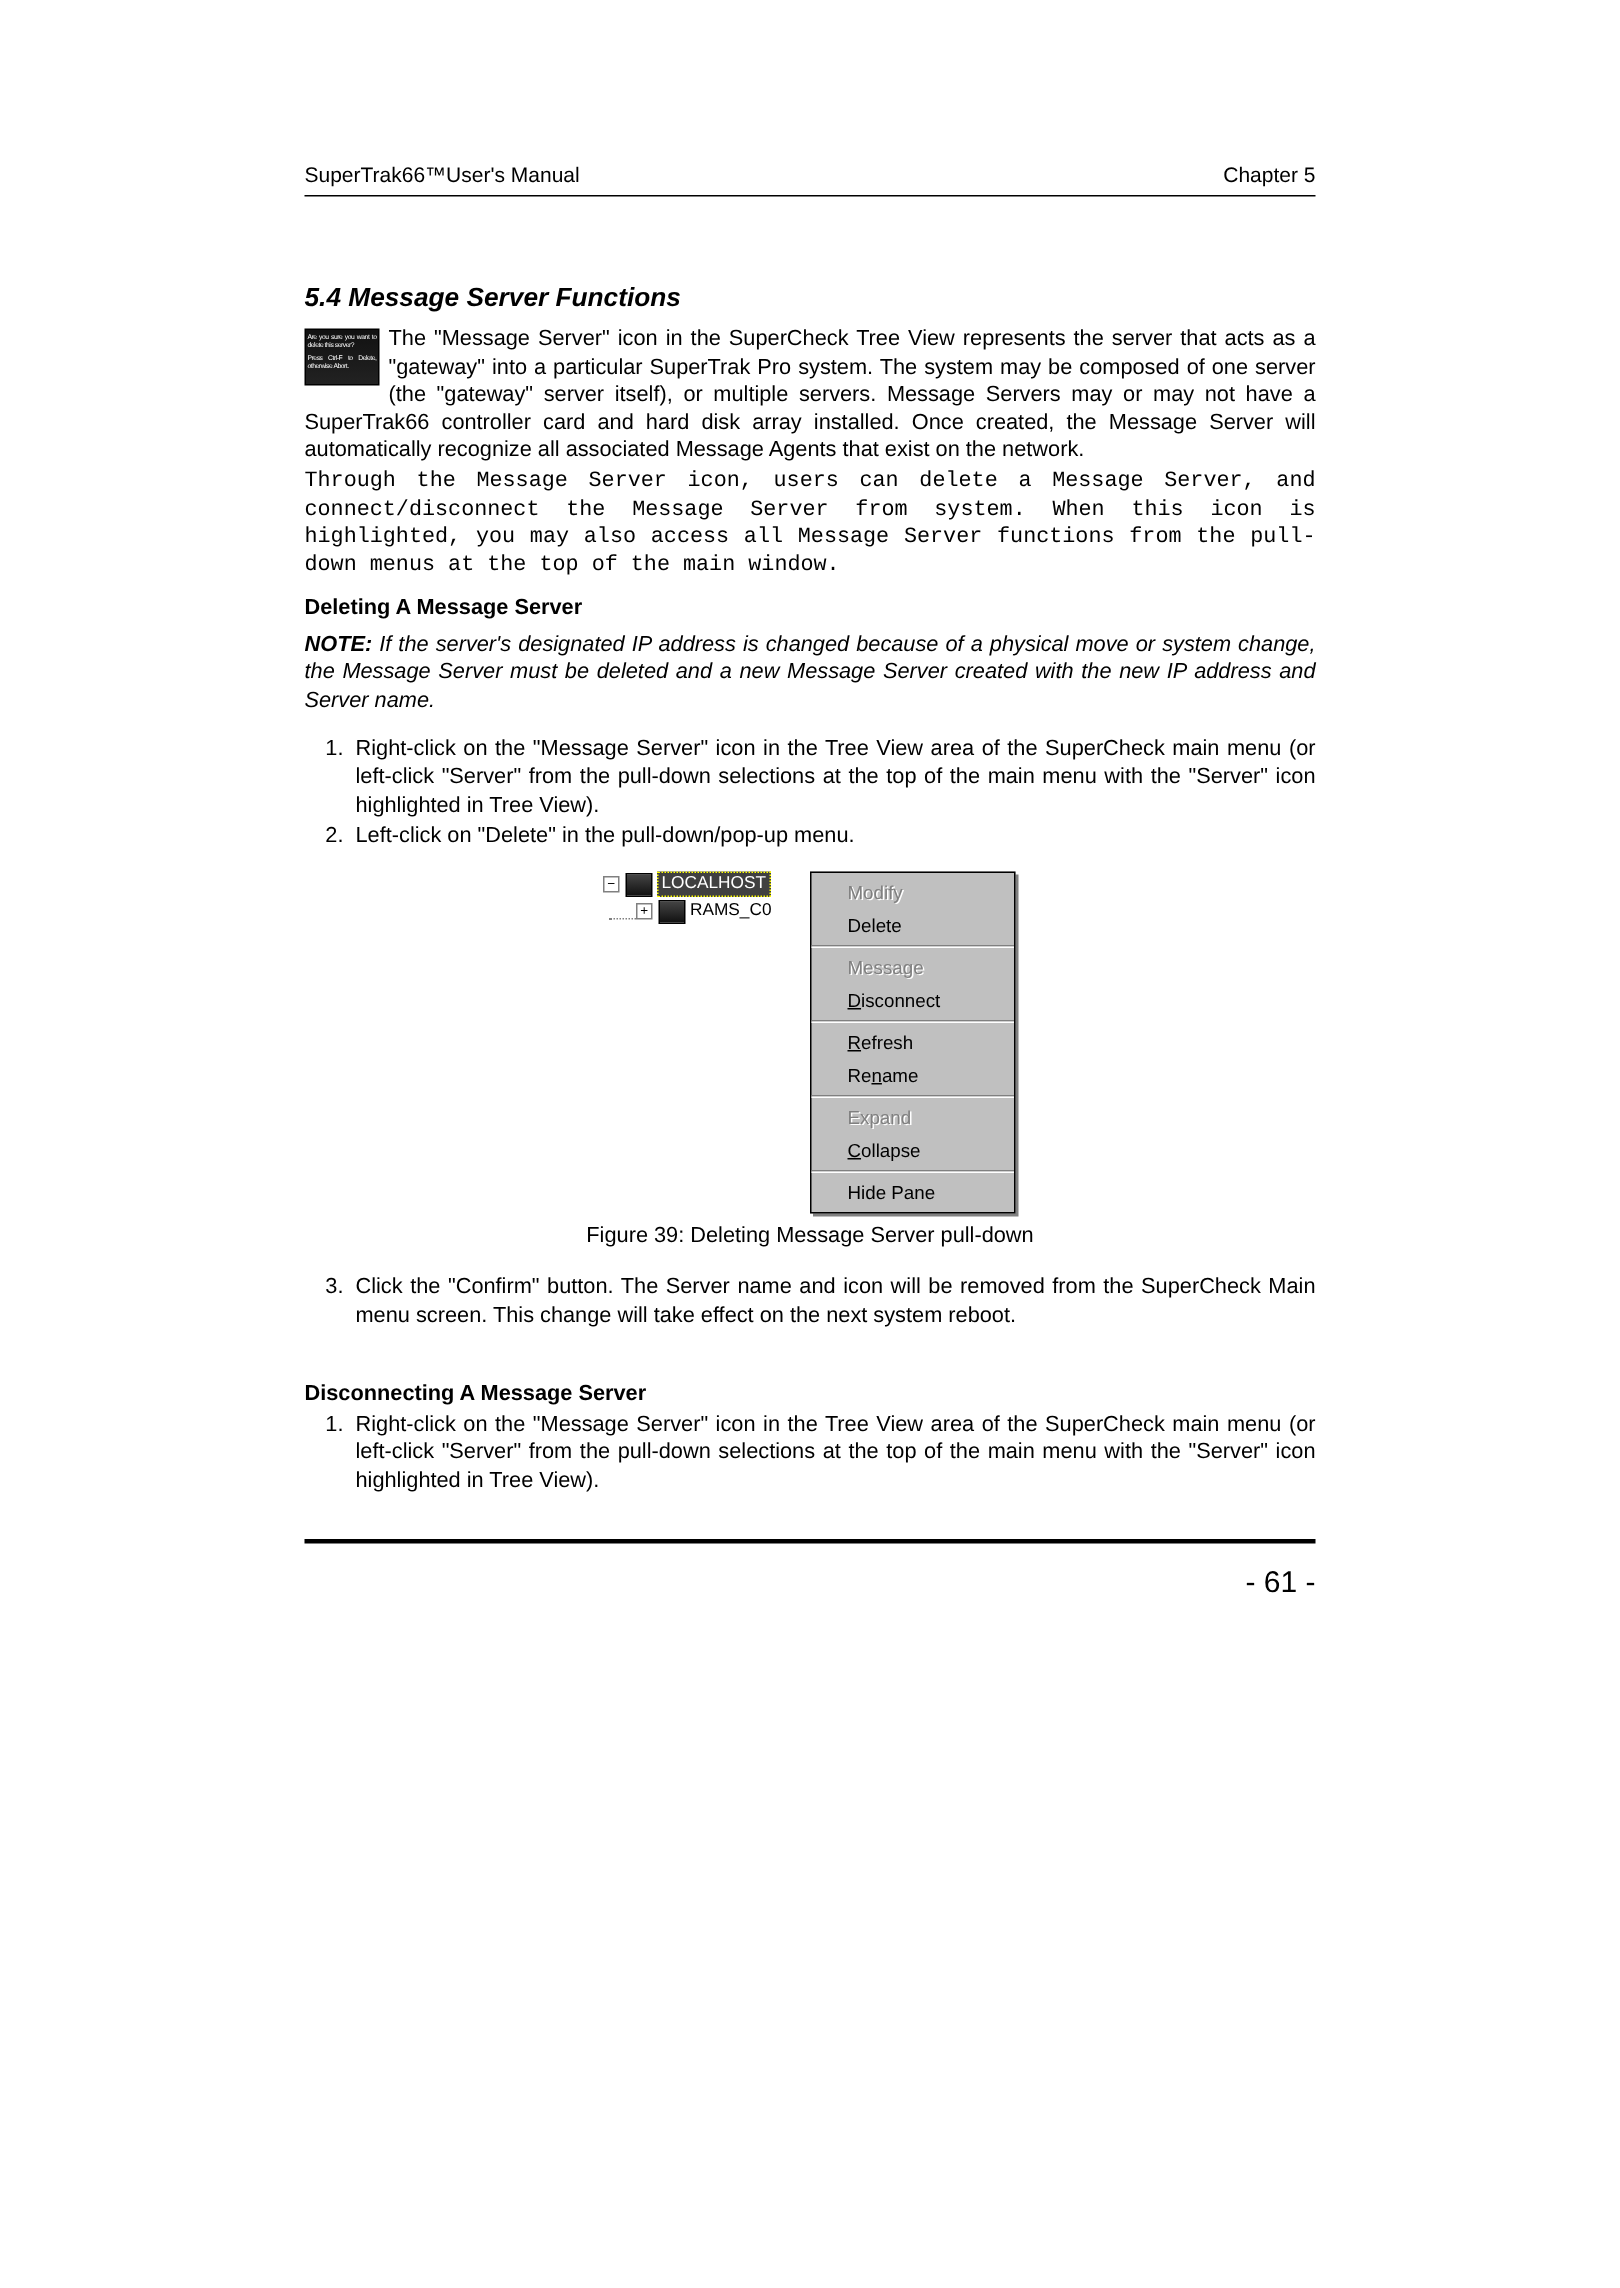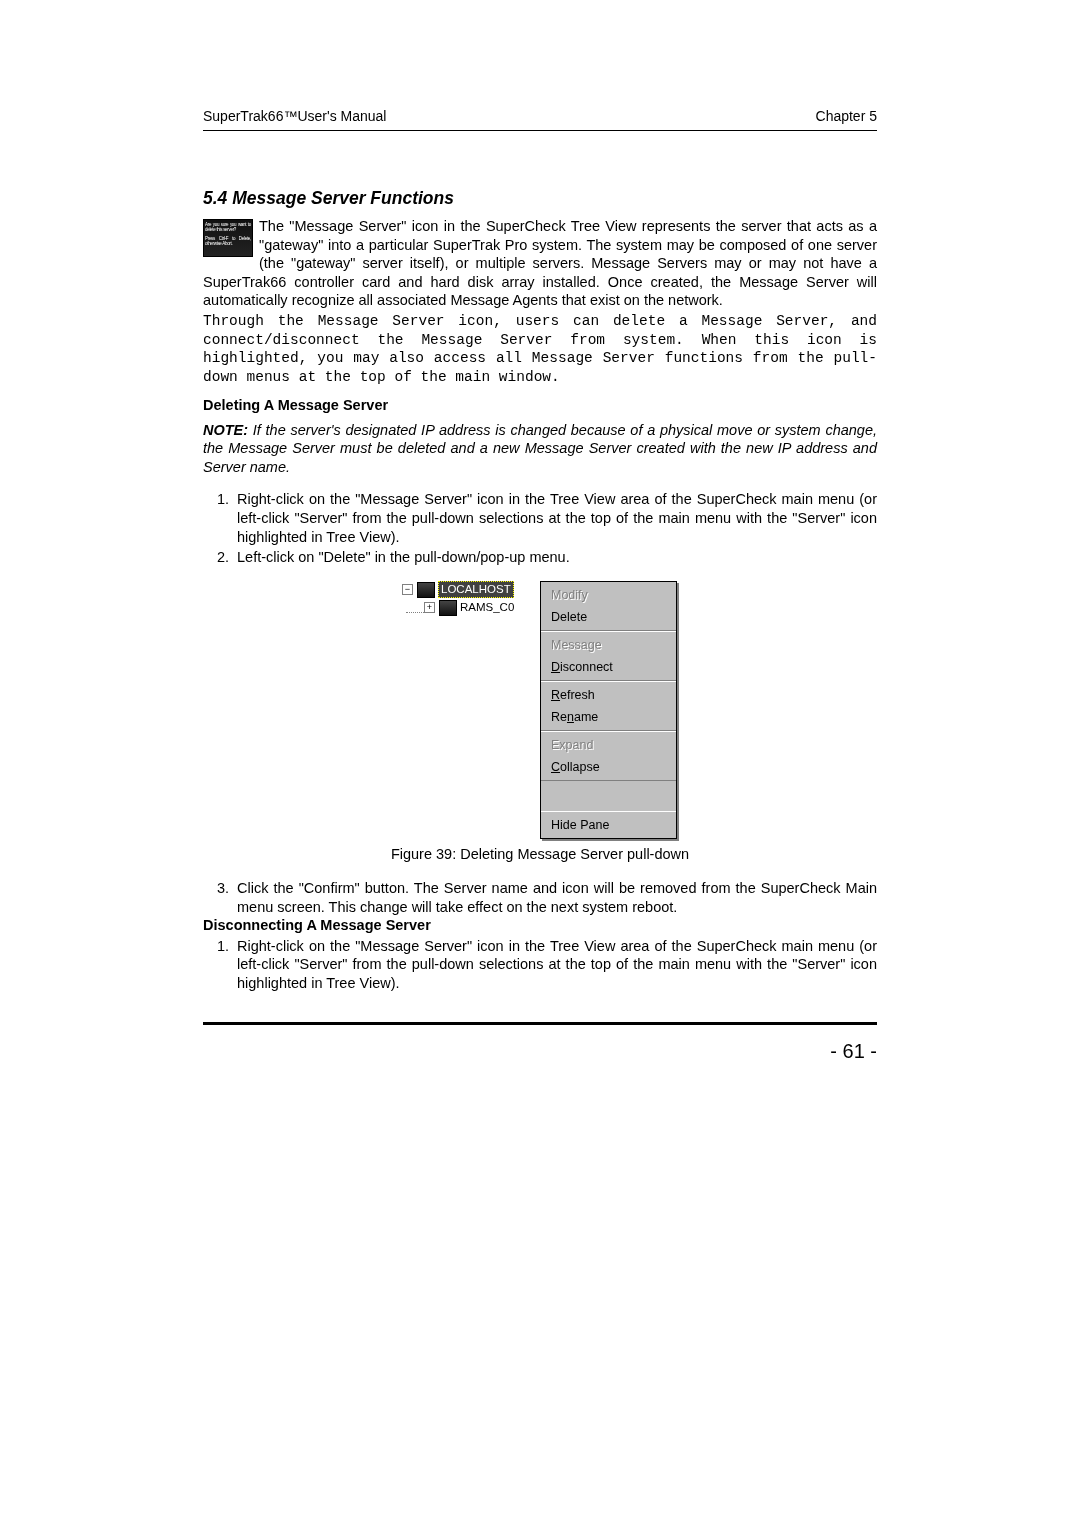--- a/index.html
+++ b/index.html
@@ -122,23 +122,23 @@
     background:#c0c0c0;
     box-shadow: 2px 2px 0 #808080;
     font-size:12.5px;
   }
   .menu .grp {
     border-top:1px solid #fff;
     border-bottom:1px solid #808080;
     padding:2px 0;
   }
   .menu .grp:first-child{border-top:none;}
-  .menu .grp:last-child{border-bottom:none;margin-top:30px;}
+  .menu .grp:last-child{border-bottom:none;}
   .mi {
-    padding: 3px 10px;
+    padding: 3px 24px;
     color:#000;
   }
   .mi.disabled { color:#808080; text-shadow: 1px 1px 0 #fff; }
   .mi u {text-decoration: underline;}
 
   .fig-cap {
     text-align: center;
     margin-top: 6px;
     font-size: 14.5px;
   }
@@ -146,20 +146,21 @@
     margin: 16px 0 0 0;
     padding: 0 0 0 30px;
   }
   ol.steps2 li {
     text-align: justify;
     padding-left: 4px;
   }
 
   .sub-head2 {
     font-weight: bold;
+    margin-top: 34px;
   }
 
   .footer-rule {
     border-top: 3px solid #000;
     margin-top: 30px;
   }
   .pgnum {
     text-align: right;
     margin-top: 14px;
     font-size: 20px;

